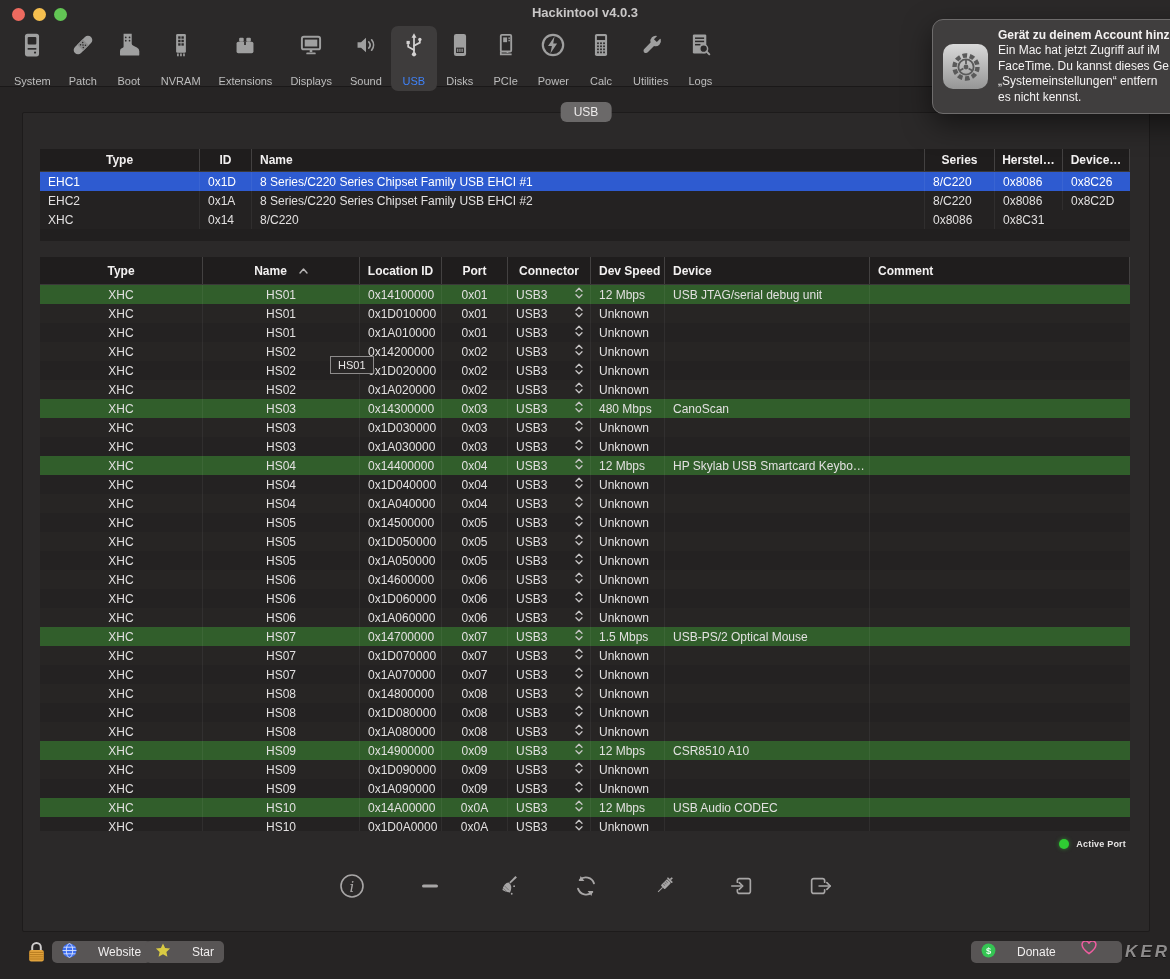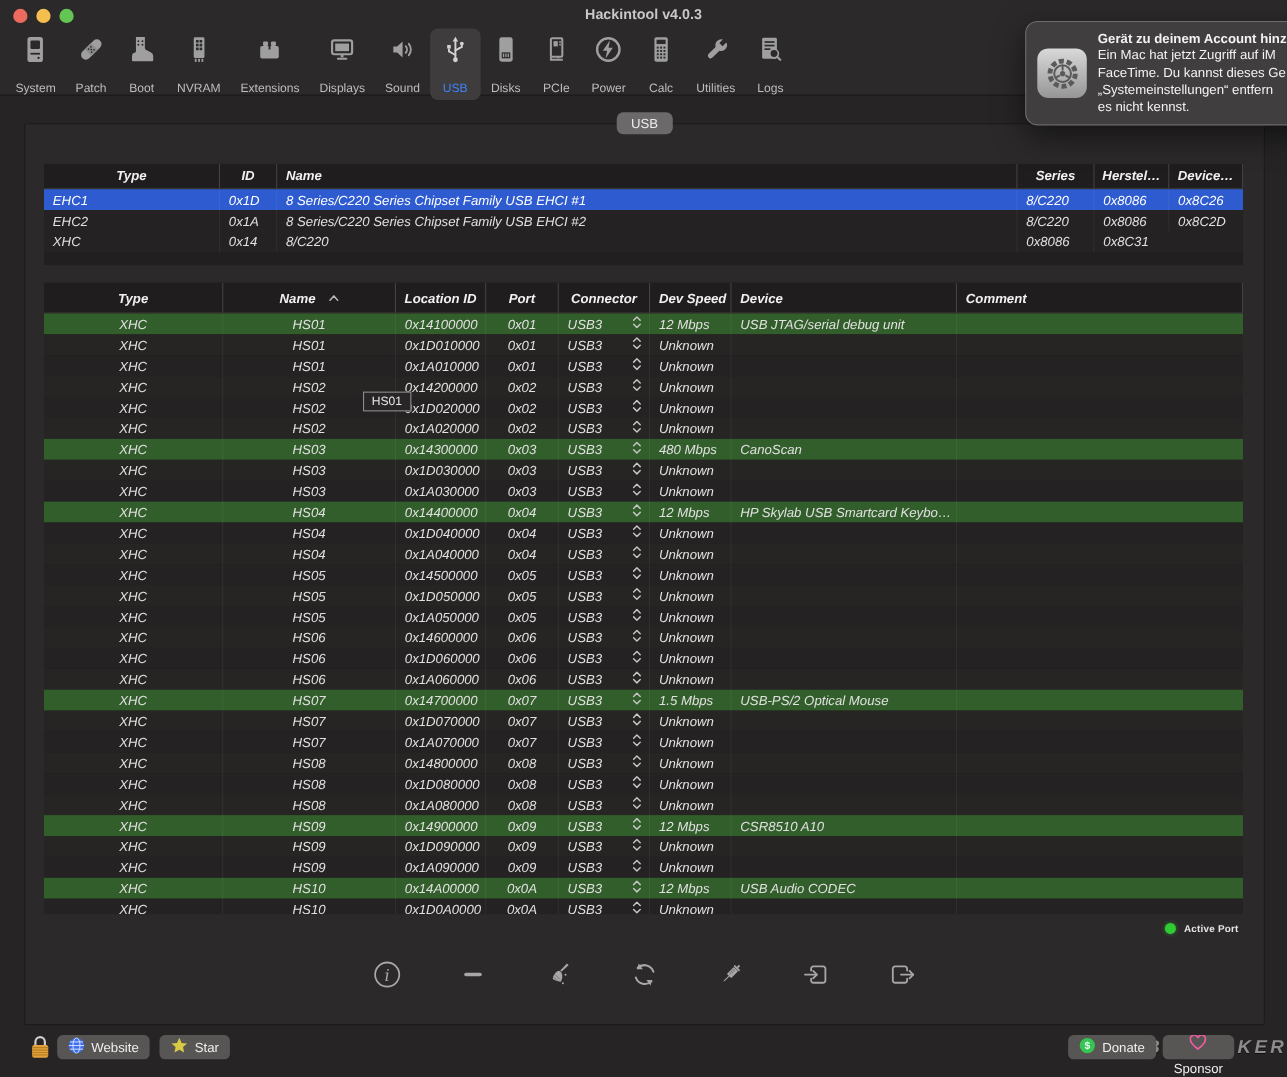--- a/index.html
+++ b/index.html
@@ -19,21 +19,21 @@
   .tb-label{font-size:11px;color:#bdbdbd;}
   .tb-item.selected .tb-label{color:#3f82f8;}
 
   
   .content-box{position:absolute;left:22px;top:112px;width:1126px;height:818px;background:#2b2929;
                border:1px solid #1d1b1b;border-radius:2px;}
   .tab-pill{position:absolute;top:-11px;left:50%;transform:translateX(-50%);background:#6b6969;
             color:#eeecec;font-size:12px;padding:3px 13px;border-radius:6px;}
 
   
-  .tbl{position:absolute;background:#211f1f;overflow:hidden;font-style:italic;}
+  .tbl{position:absolute;background:#211f1f;overflow:hidden;}
   #tbl-controllers{left:17px;top:36px;width:1090px;height:92px;}
   #tbl-ports{left:17px;top:144px;width:1090px;height:574px;}
   .trow{display:grid;align-items:stretch;font-size:12px;color:#e2e0e0;background:#242222;}
   .t1 .trow{grid-template-columns:160px 52px 673px 70px 68px 67px;height:19px;}
   .t2 .trow{grid-template-columns:163px 157px 82px 66px 83px 74px 205px 260px;height:19px;}
   .t2 .trow.alt{background:#272524;}
   .trow.thead{background:#1f1d1d;border-bottom:1px solid #3a3838;font-weight:700;color:#f2f0f0;}
   .t1 .trow.thead{height:22px;}
   .t2 .trow.thead{height:27px;}
   .trow.sel{background:#2e5bd0;color:#ffffff;}
@@ -60,21 +60,21 @@
   
   .notification{position:absolute;left:932px;top:19px;width:290px;height:93px;border-radius:11px;
                 background:#403e3e;border:1px solid #6e6c6c;box-shadow:0 10px 28px rgba(0,0,0,.5);z-index:9;}
   .noti-icon{position:absolute;left:10px;top:24px;width:45px;height:45px;border-radius:10px;
              background:linear-gradient(180deg,#d9d9d9,#969696);display:flex;align-items:center;justify-content:center;}
   .noti-text{position:absolute;left:65px;top:8px;font-size:12px;line-height:15.4px;white-space:nowrap;color:#f4f2f2;}
   .noti-title{font-weight:700;}
 
   
   .f-lock{position:absolute;left:27px;top:940px;}
-  .pill-btn{position:absolute;top:941px;height:22px;display:inline-flex;align-items:center;gap:6px;
+  .pill-btn{position:absolute;top:941px;height:22px;display:inline-flex;align-items:center;gap:21px;
             background:#585555;border-radius:5px;color:#f0eeee;font-size:12px;padding:0 10px;}
   #btn-website{left:52px;} #btn-star{left:145px;} #btn-donate{left:971px;} #btn-sponsor{left:1057px;flex-direction:column;}
   .brand{position:absolute;top:942px;left:0;width:100%;text-align:right;font-size:17px;font-weight:800;
          font-style:italic;letter-spacing:3px;color:#8e8c8c;text-shadow:0 1px 0 rgba(0,0,0,.5);}
 </style>
 </head>
 <body>
 
 <div class="chrome">
   <div class="traffic">

